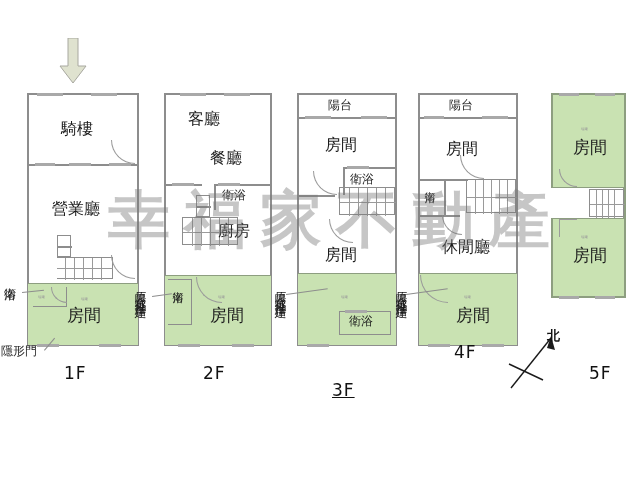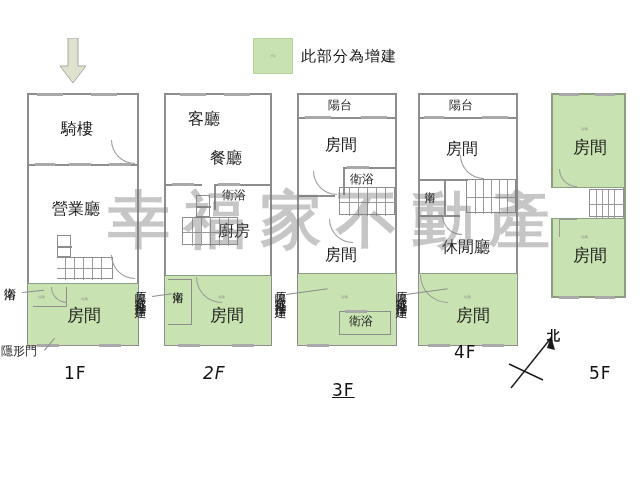--- a/index.html
+++ b/index.html
@@ -86,28 +86,20 @@
   }
 
   
   .compass-n{font-size:13px;color:#111;font-weight:bold;}
 </style>
 </head>
 <body>
 
 <div id="stage">
 
-  <div class="abs" style="left:253px;top:38px;">
-    <div style="display:flex;align-items:center;gap:8px;">
-      <div class="legend-swatch">
-        <div class="micro">增建</div>
-      </div>
-      <div class="legend-text">此部分為增建</div>
-    </div>
-  </div>
 
   <div class="abs entry-arrow" style="left:58px;top:38px;">
     <svg width="30" height="46" viewBox="0 0 30 46">
       <polygon points="10,0 20,0 20,28 28,28 15,45 2,28 10,28" fill="#dfe2cf" stroke="#a8a8a0" stroke-width="1"></polygon>
     </svg>
   </div>
 
   <div class="abs panel" style="left:27px;top:93px;width:112px;height:253px;">
 
     <div class="abs win" style="left:8px;top:-2px;width:26px;"></div>
@@ -193,21 +185,21 @@
     <div class="abs rl vert xs" style="left:6px;top:188px;font-size:11px;">衛浴</div>
     <div class="abs arc" style="left:30px;top:182px;width:26px;height:26px;border-radius:0 0 0 100%;border-top:none;border-right:none;"></div>
     <div class="abs micro" style="left:52px;top:200px;">增建</div>
     <div class="abs rl" style="left:44px;top:212px;font-size:17px;">房間</div>
 
     <div class="abs win" style="left:12px;top:249px;width:22px;"></div>
     <div class="abs win" style="left:66px;top:249px;width:22px;"></div>
   </div>
 
   <div class="abs leader" style="left:152px;top:296px;width:20px;transform:rotate(-8deg);"></div>
-  <div class="abs fcap" style="left:203px;top:363px;font-style:italic;">2F</div>
+  <div class="abs fcap" style="left:203px;top:363px;">2F</div>
 
   <div class="abs vcap" style="left:274px;top:283px;">原陽台外推增建</div>
 
   <div class="abs panel" style="left:297px;top:93px;width:100px;height:253px;">
 
     <div class="abs wall-h" style="left:0px;top:22px;width:96px;"></div>
     <div class="abs win" style="left:6px;top:21px;width:26px;"></div>
     <div class="abs win" style="left:62px;top:21px;width:26px;"></div>
     <div class="abs rl sm" style="left:29px;top:4px;">陽台</div>
 

